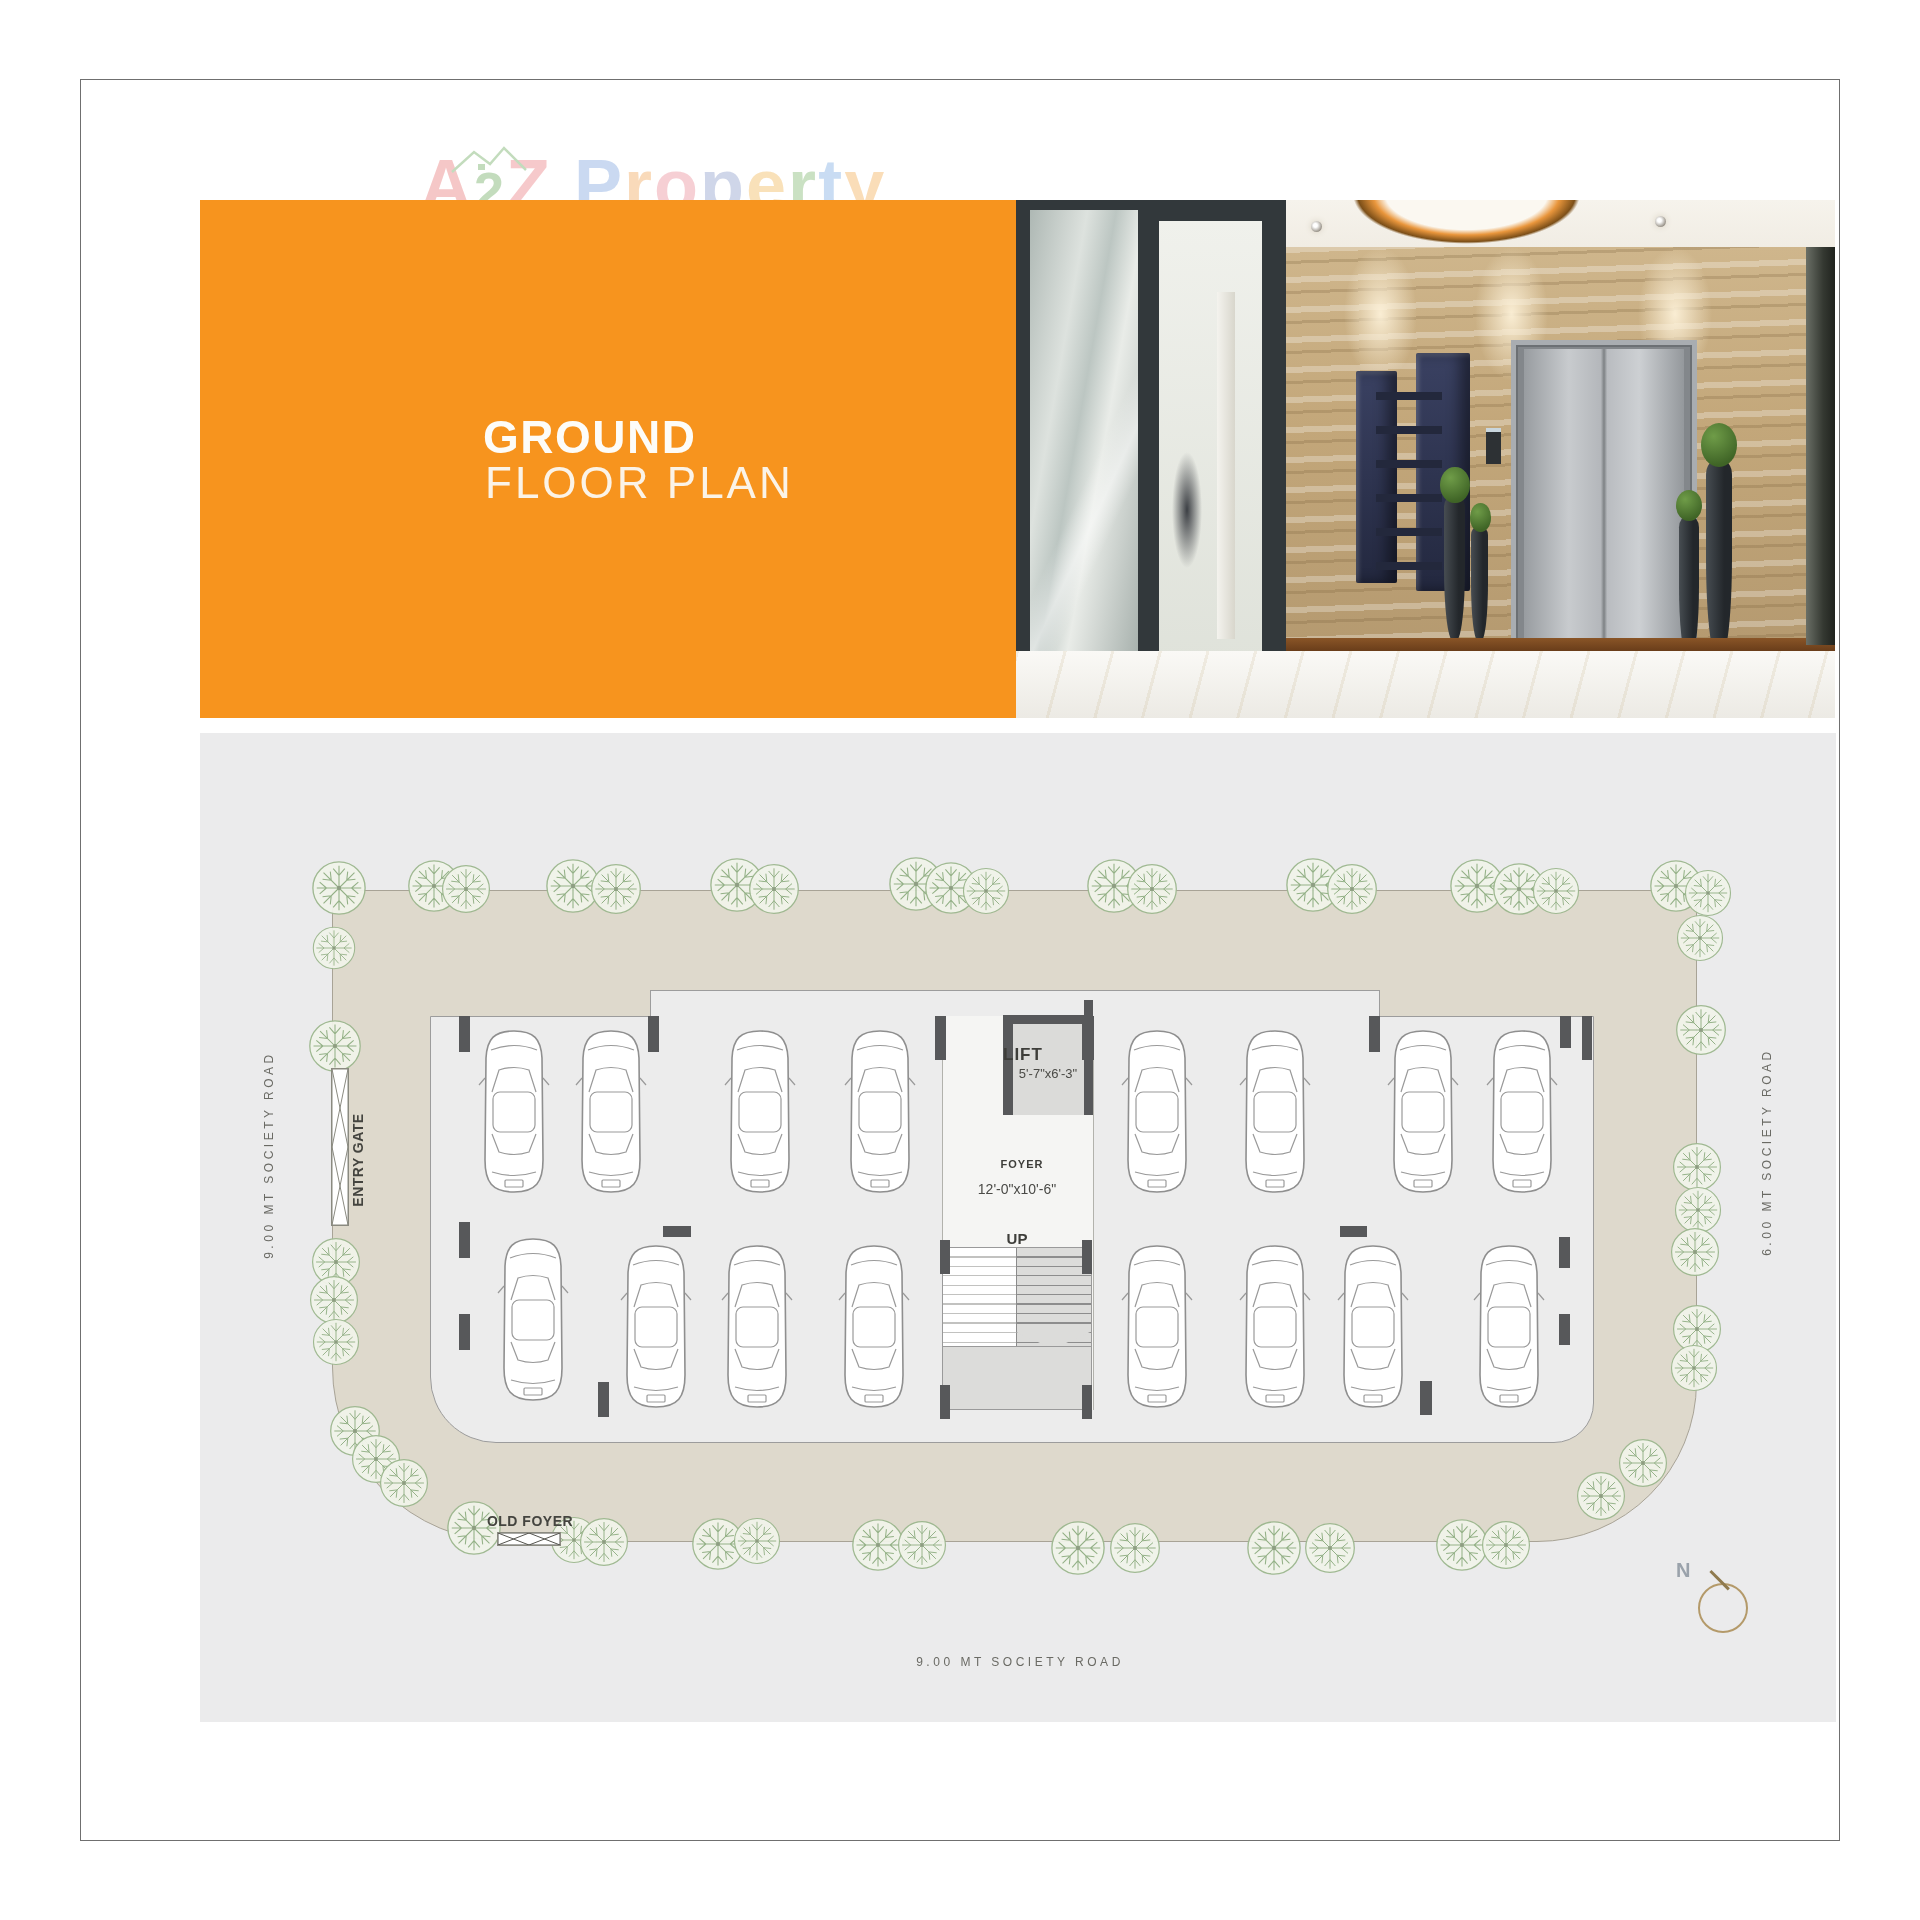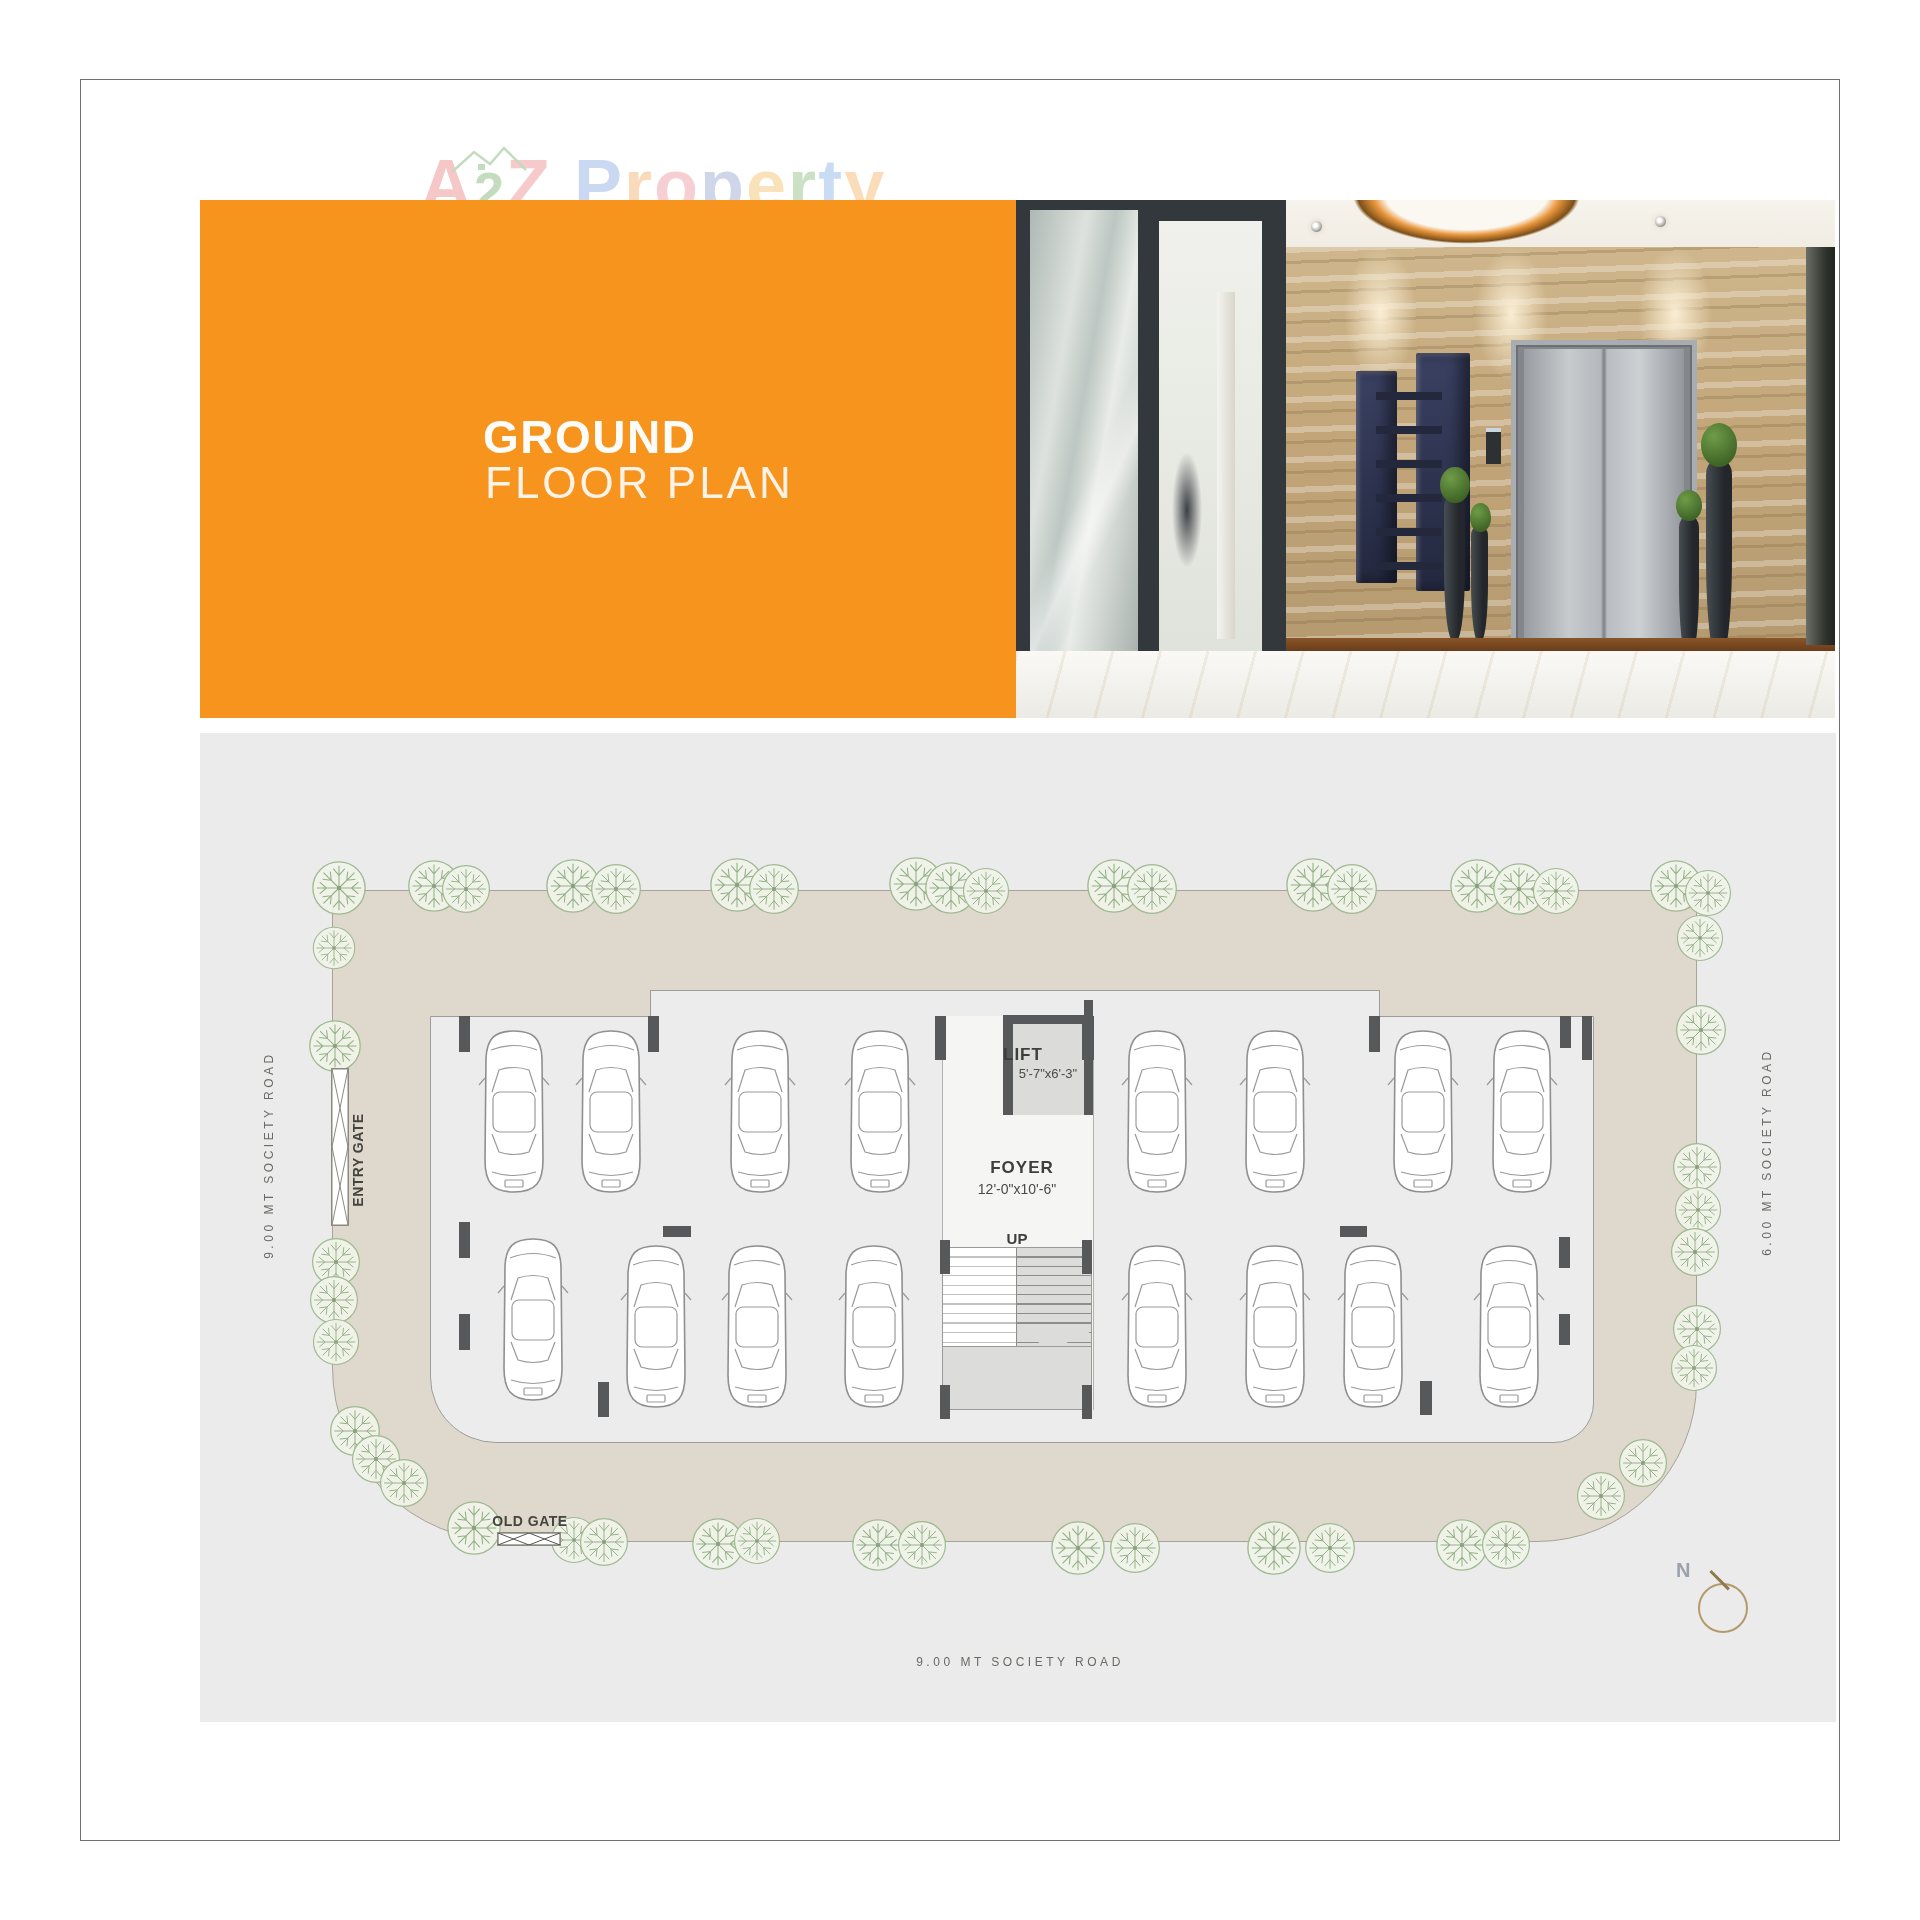--- a/index.html
+++ b/index.html
@@ -71,21 +71,21 @@
         border:1px solid #9c9c9c;border-bottom:none;}
   .foyercol{position:absolute;left:742px;top:283px;width:150px;height:394px;background:#f5f5f3;
         border-left:1px solid #b2b2ac;border-right:1px solid #b2b2ac;}
   .lift{position:absolute;left:803px;top:267px;width:90px;height:115px;}
   .lift .room{position:absolute;left:9px;top:24px;width:72px;height:91px;background:#dbdbd9;}
   .lift .wl{position:absolute;left:0;top:15px;width:10px;height:100px;background:var(--wall);}
   .lift .wt{position:absolute;left:0;top:15px;width:90px;height:9px;background:var(--wall);}
   .lift .wr{position:absolute;right:0;top:0;width:9px;height:115px;background:var(--wall);}
   .lift-name{position:absolute;left:0;top:45px;width:100%;text-align:left;font-size:17px;font-weight:bold;color:#3e3e3a;letter-spacing:1px;}
   .lift-dim{position:absolute;left:0;top:66px;width:100%;text-align:center;font-size:13px;color:#4a4a46;}
-  .foyer-name{position:absolute;left:742px;top:425px;width:160px;text-align:center;font-size:17px;font-weight:bold;color:#3e3e3a;letter-spacing:1px;}
+  .foyer-name{position:absolute;left:742px;top:425px;width:160px;text-align:center;font-size:11px;font-weight:bold;color:#3e3e3a;letter-spacing:1px;}
   .foyer-dim{position:absolute;left:742px;top:448px;width:150px;text-align:center;font-size:14px;color:#4a4a46;}
   .up{position:absolute;left:742px;top:497px;width:150px;text-align:center;font-size:15px;font-weight:bold;color:#3e3e3a;}
   .stairs{position:absolute;left:742px;top:514px;width:150px;height:163px;background:#fff;border:1px solid #9a9a9a;box-sizing:border-box;}
   .st-l{position:absolute;left:0;top:0;width:73px;height:98px;
         background:repeating-linear-gradient(180deg,#fff 0 8px,#c2c2c0 8px 9.5px);}
   .st-r{position:absolute;left:73px;top:0;right:0;height:98px;border-left:1.5px solid #8b8b8b;
         background:repeating-linear-gradient(180deg,#dcdcda 0 8px,#8d8d8d 8px 9.5px);}
   .st-land{position:absolute;left:0;top:98px;right:0;bottom:0;background:#dcdcda;border-top:1px solid #9a9a9a;}
   .st-v{position:absolute;left:73px;top:84px;right:1px;height:16px;background:#dcdcda;
         clip-path:polygon(0 0,100% 0,50% 100%);border-bottom:1px solid #888;}
@@ -453,21 +453,21 @@
       </div>
 
     <svg class="gate" style="left:131px;top:335px;width:16px;height:156px">
         <use href="#gate-v"></use>
       </svg>
     <div class="vlabel gatelabel" style="left:158px;top:427px">ENTRY GATE</div>
 
     <svg class="gate" style="left:297px;top:799px;width:62px;height:12px">
         <use href="#gate-h"></use>
       </svg>
-    <div class="hlabel gatelabel" style="left:330px;top:788px">OLD GATE</div>
+    <div class="hlabel gatelabel" style="left:330px;top:788px">OLD FOYER</div>
 
     <div class="vlabel road" style="left:69px;top:422px">9.00 MT SOCIETY ROAD</div>
     <div class="vlabel road" style="left:1567px;top:419px">6.00 MT SOCIETY ROAD</div>
     <div class="hlabel road" style="left:820px;top:929px">9.00 MT SOCIETY ROAD</div>
 
 
     <div class="north" style="left:1484px;top:836px">
       <div class="nl">N</div>
       <div class="circ"></div>
       <div class="needle"></div>

